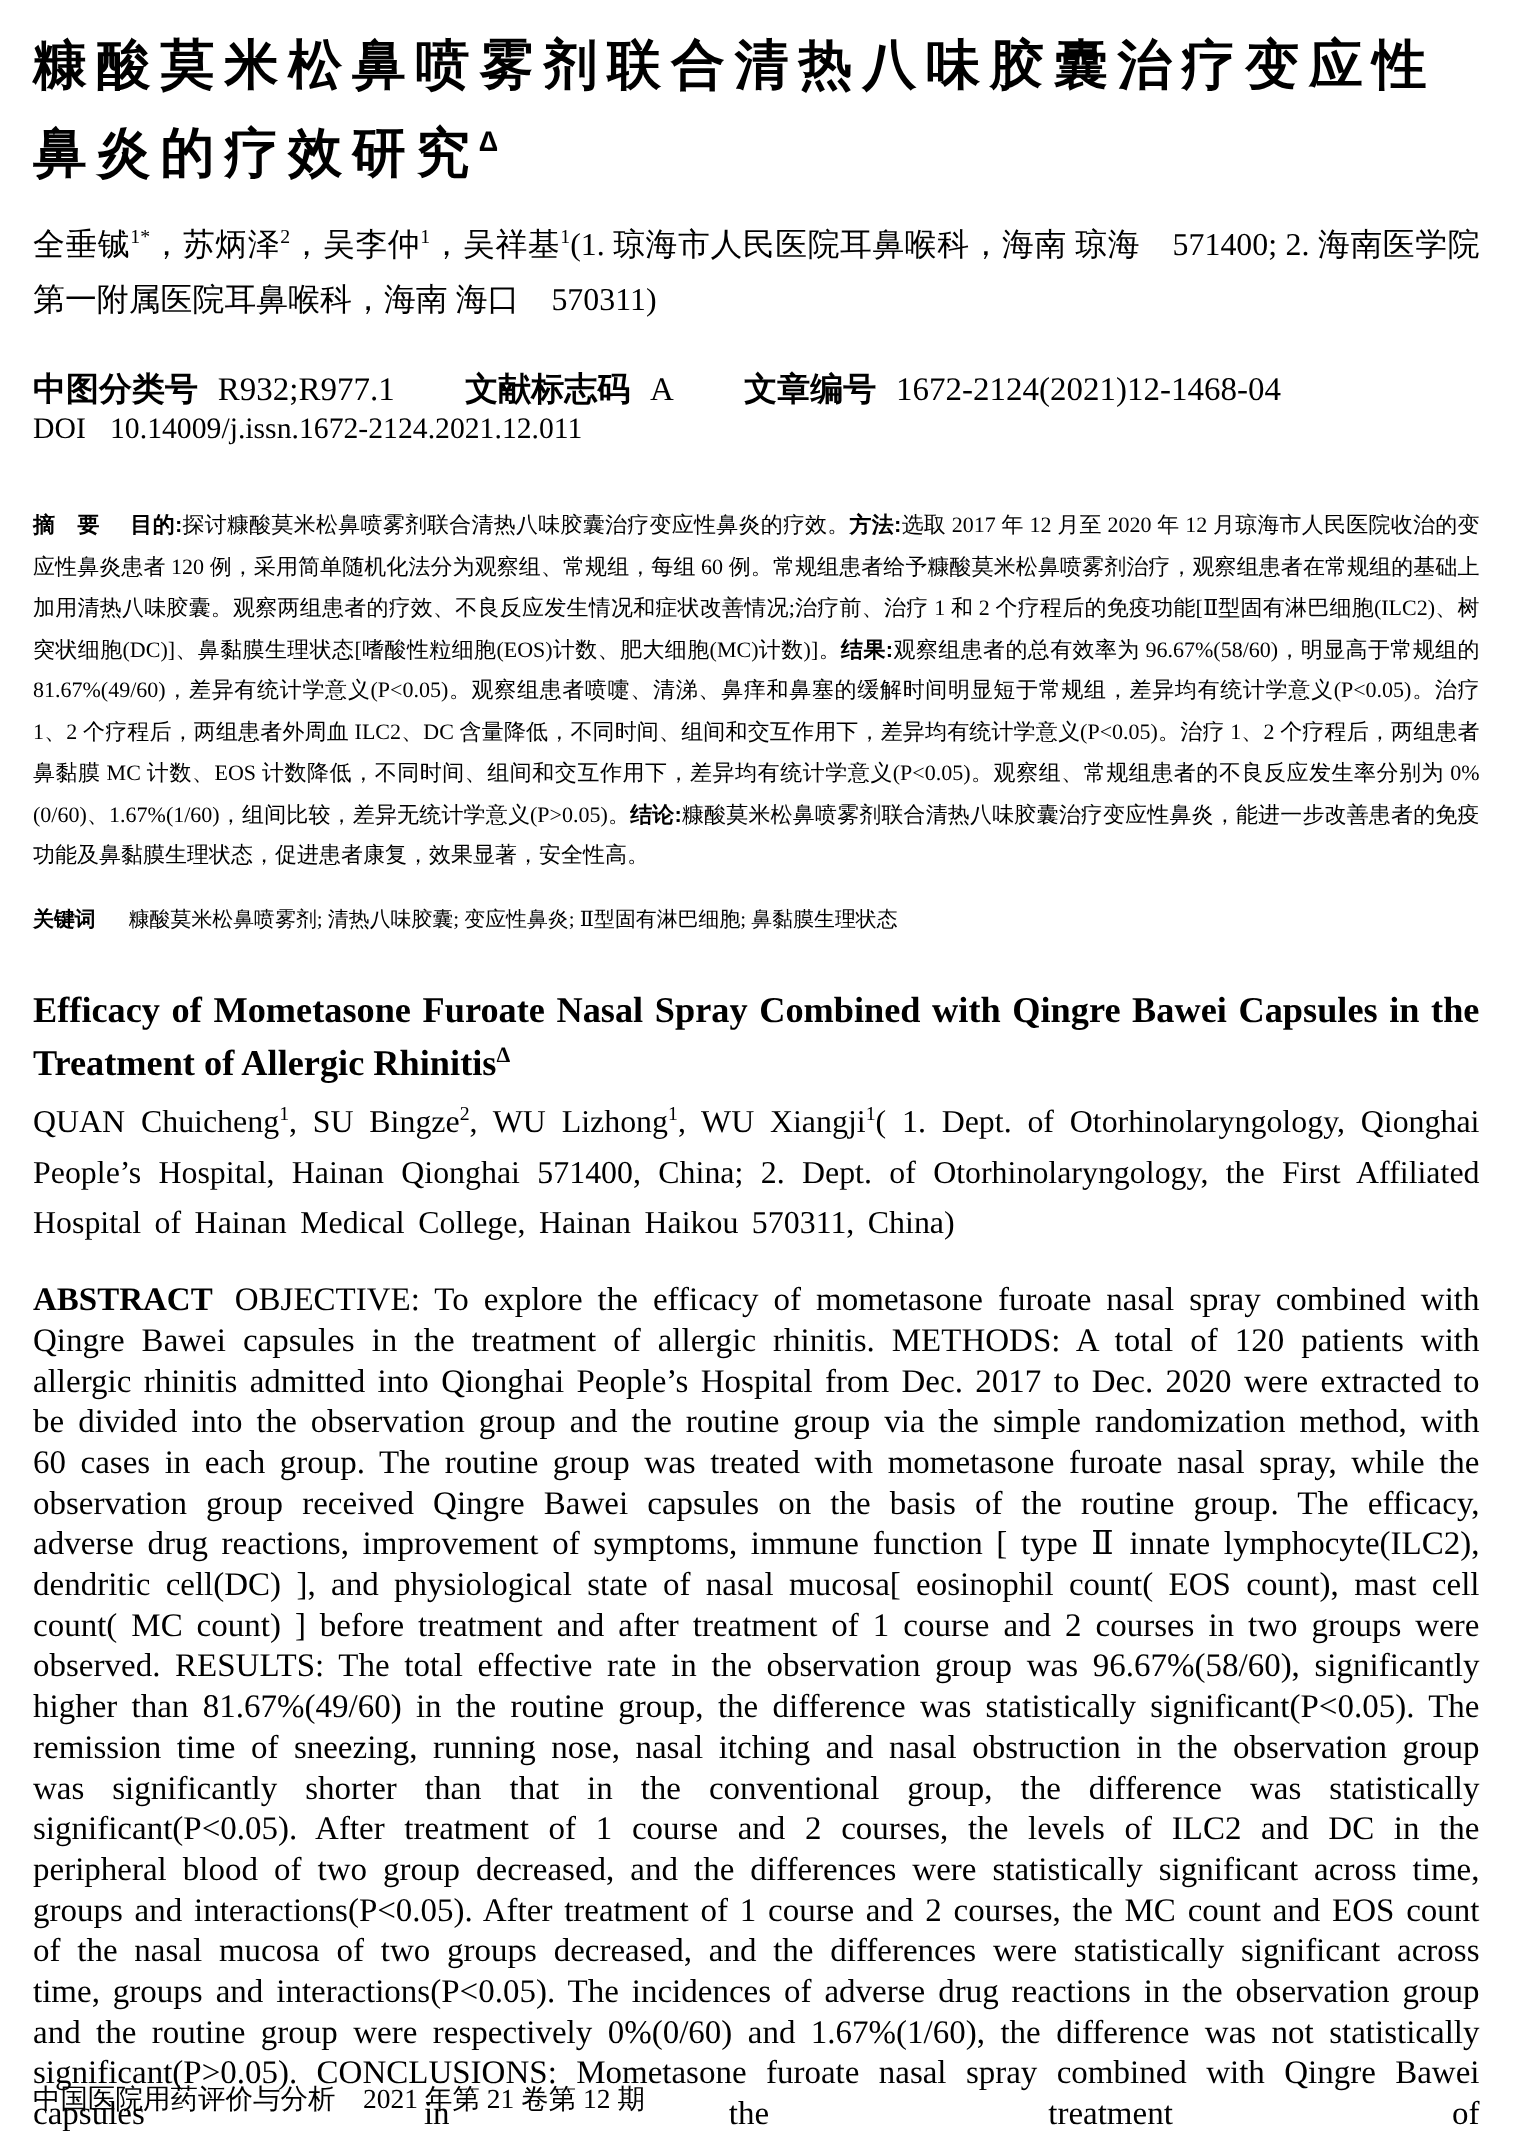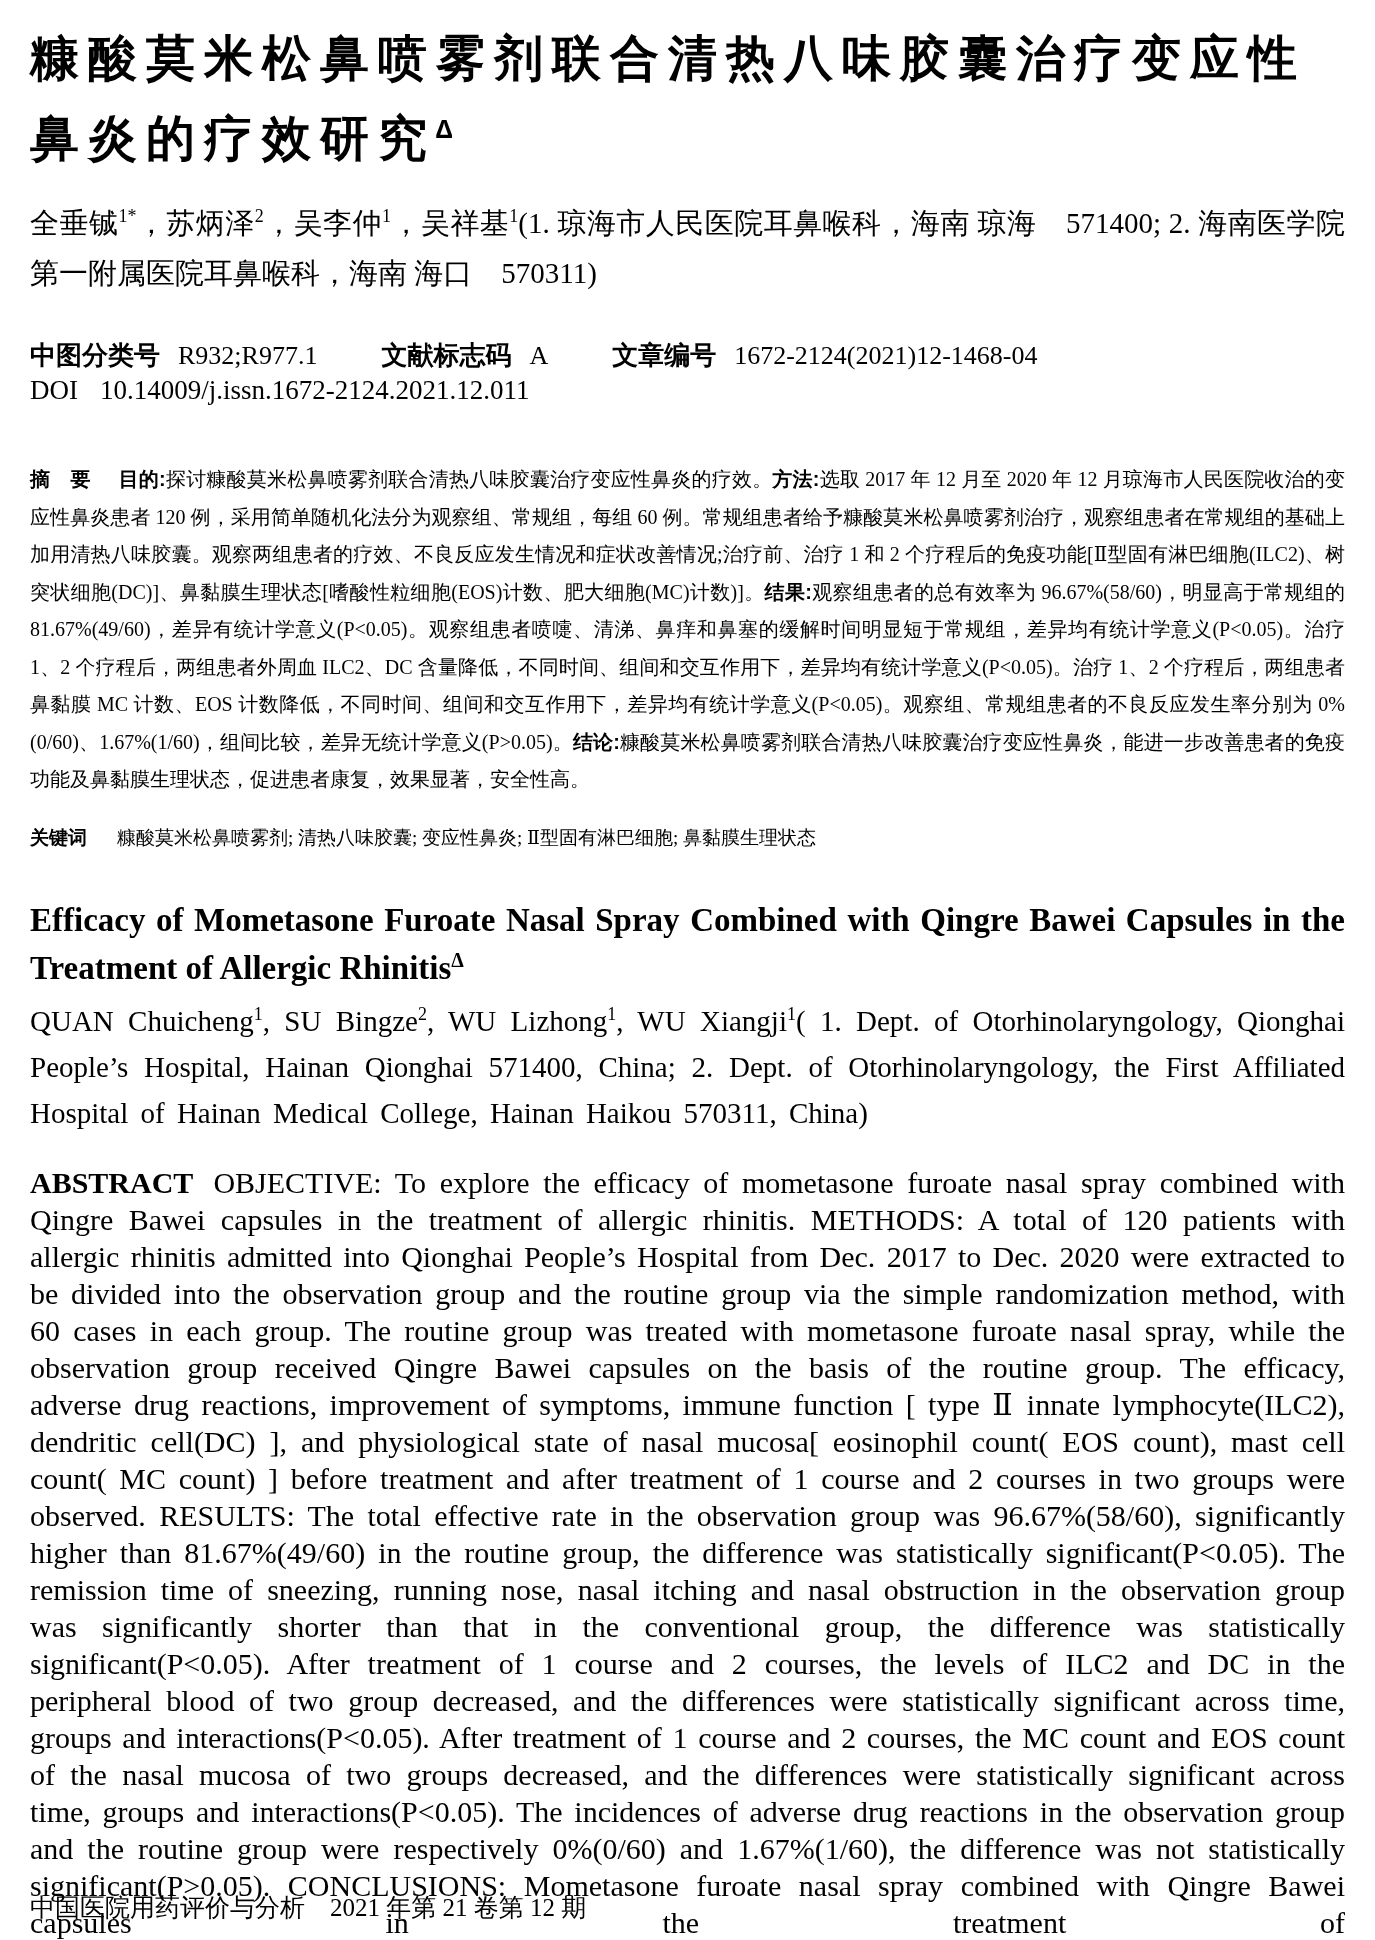--- a/index.html
+++ b/index.html
@@ -13,21 +13,21 @@
 
   .title-zh {
     font-size: 49px; font-weight: 900; line-height: 80px; letter-spacing: 9px;
     font-family: Liberation Mono, monospace;
   }
   .title-zh sup { font-size: 27px; font-weight: 700; }
 
   .authors-zh { margin-top: 16px; font-size: 29px; line-height: 50px; text-align: justify; }
   .authors-zh sup { font-size: 18px; }
 
-  .meta-row { margin-top: 40px; font-size: 26px; line-height: 34px; }
+  .meta-row { margin-top: 40px; font-size: 30px; line-height: 34px; }
   .hei { font-family: "Liberation Sans", "DejaVu Sans", sans-serif; font-weight: bold; }
   .meta-val { margin-left: 18px; }
   .meta-gap { margin-right: 64px; }
   .doi-row { font-size: 27px; line-height: 34px; }
   .doi-row .meta-val { margin-left: 22px; }
 
   .abstract-zh {
     margin-top: 54px; font-size: 20px; line-height: 37.5px; text-align: justify;
   }
   .abs-label-zh { margin-right: 28px; }

